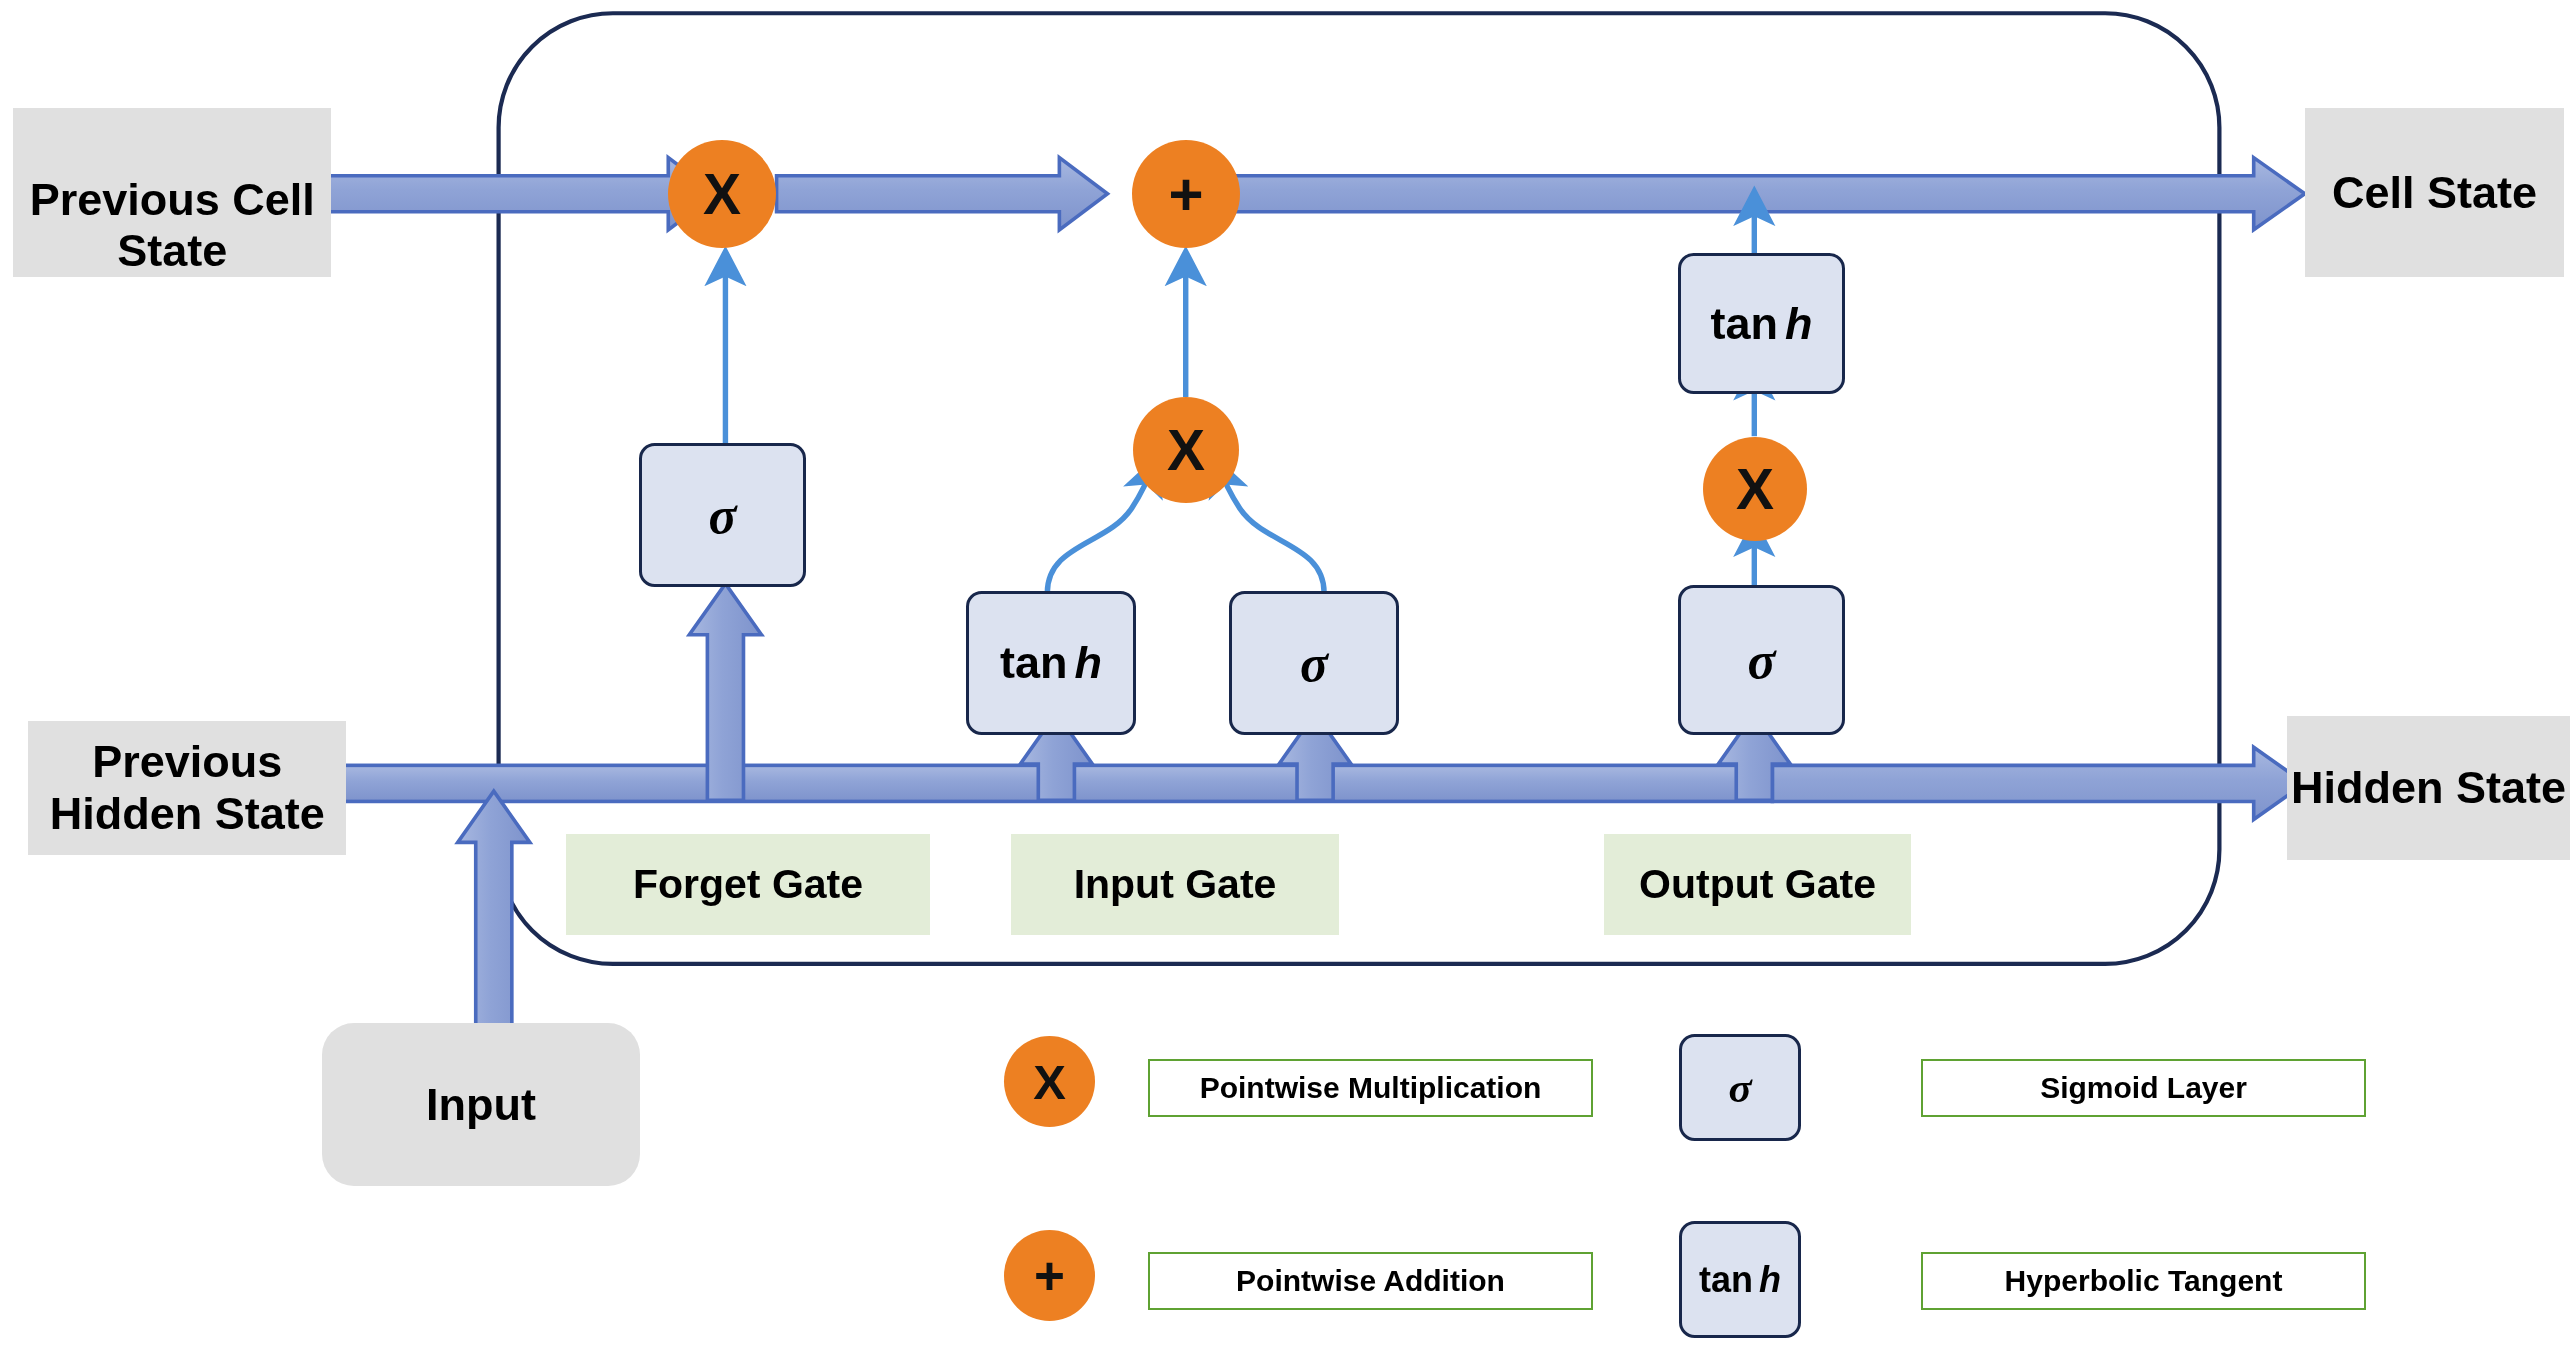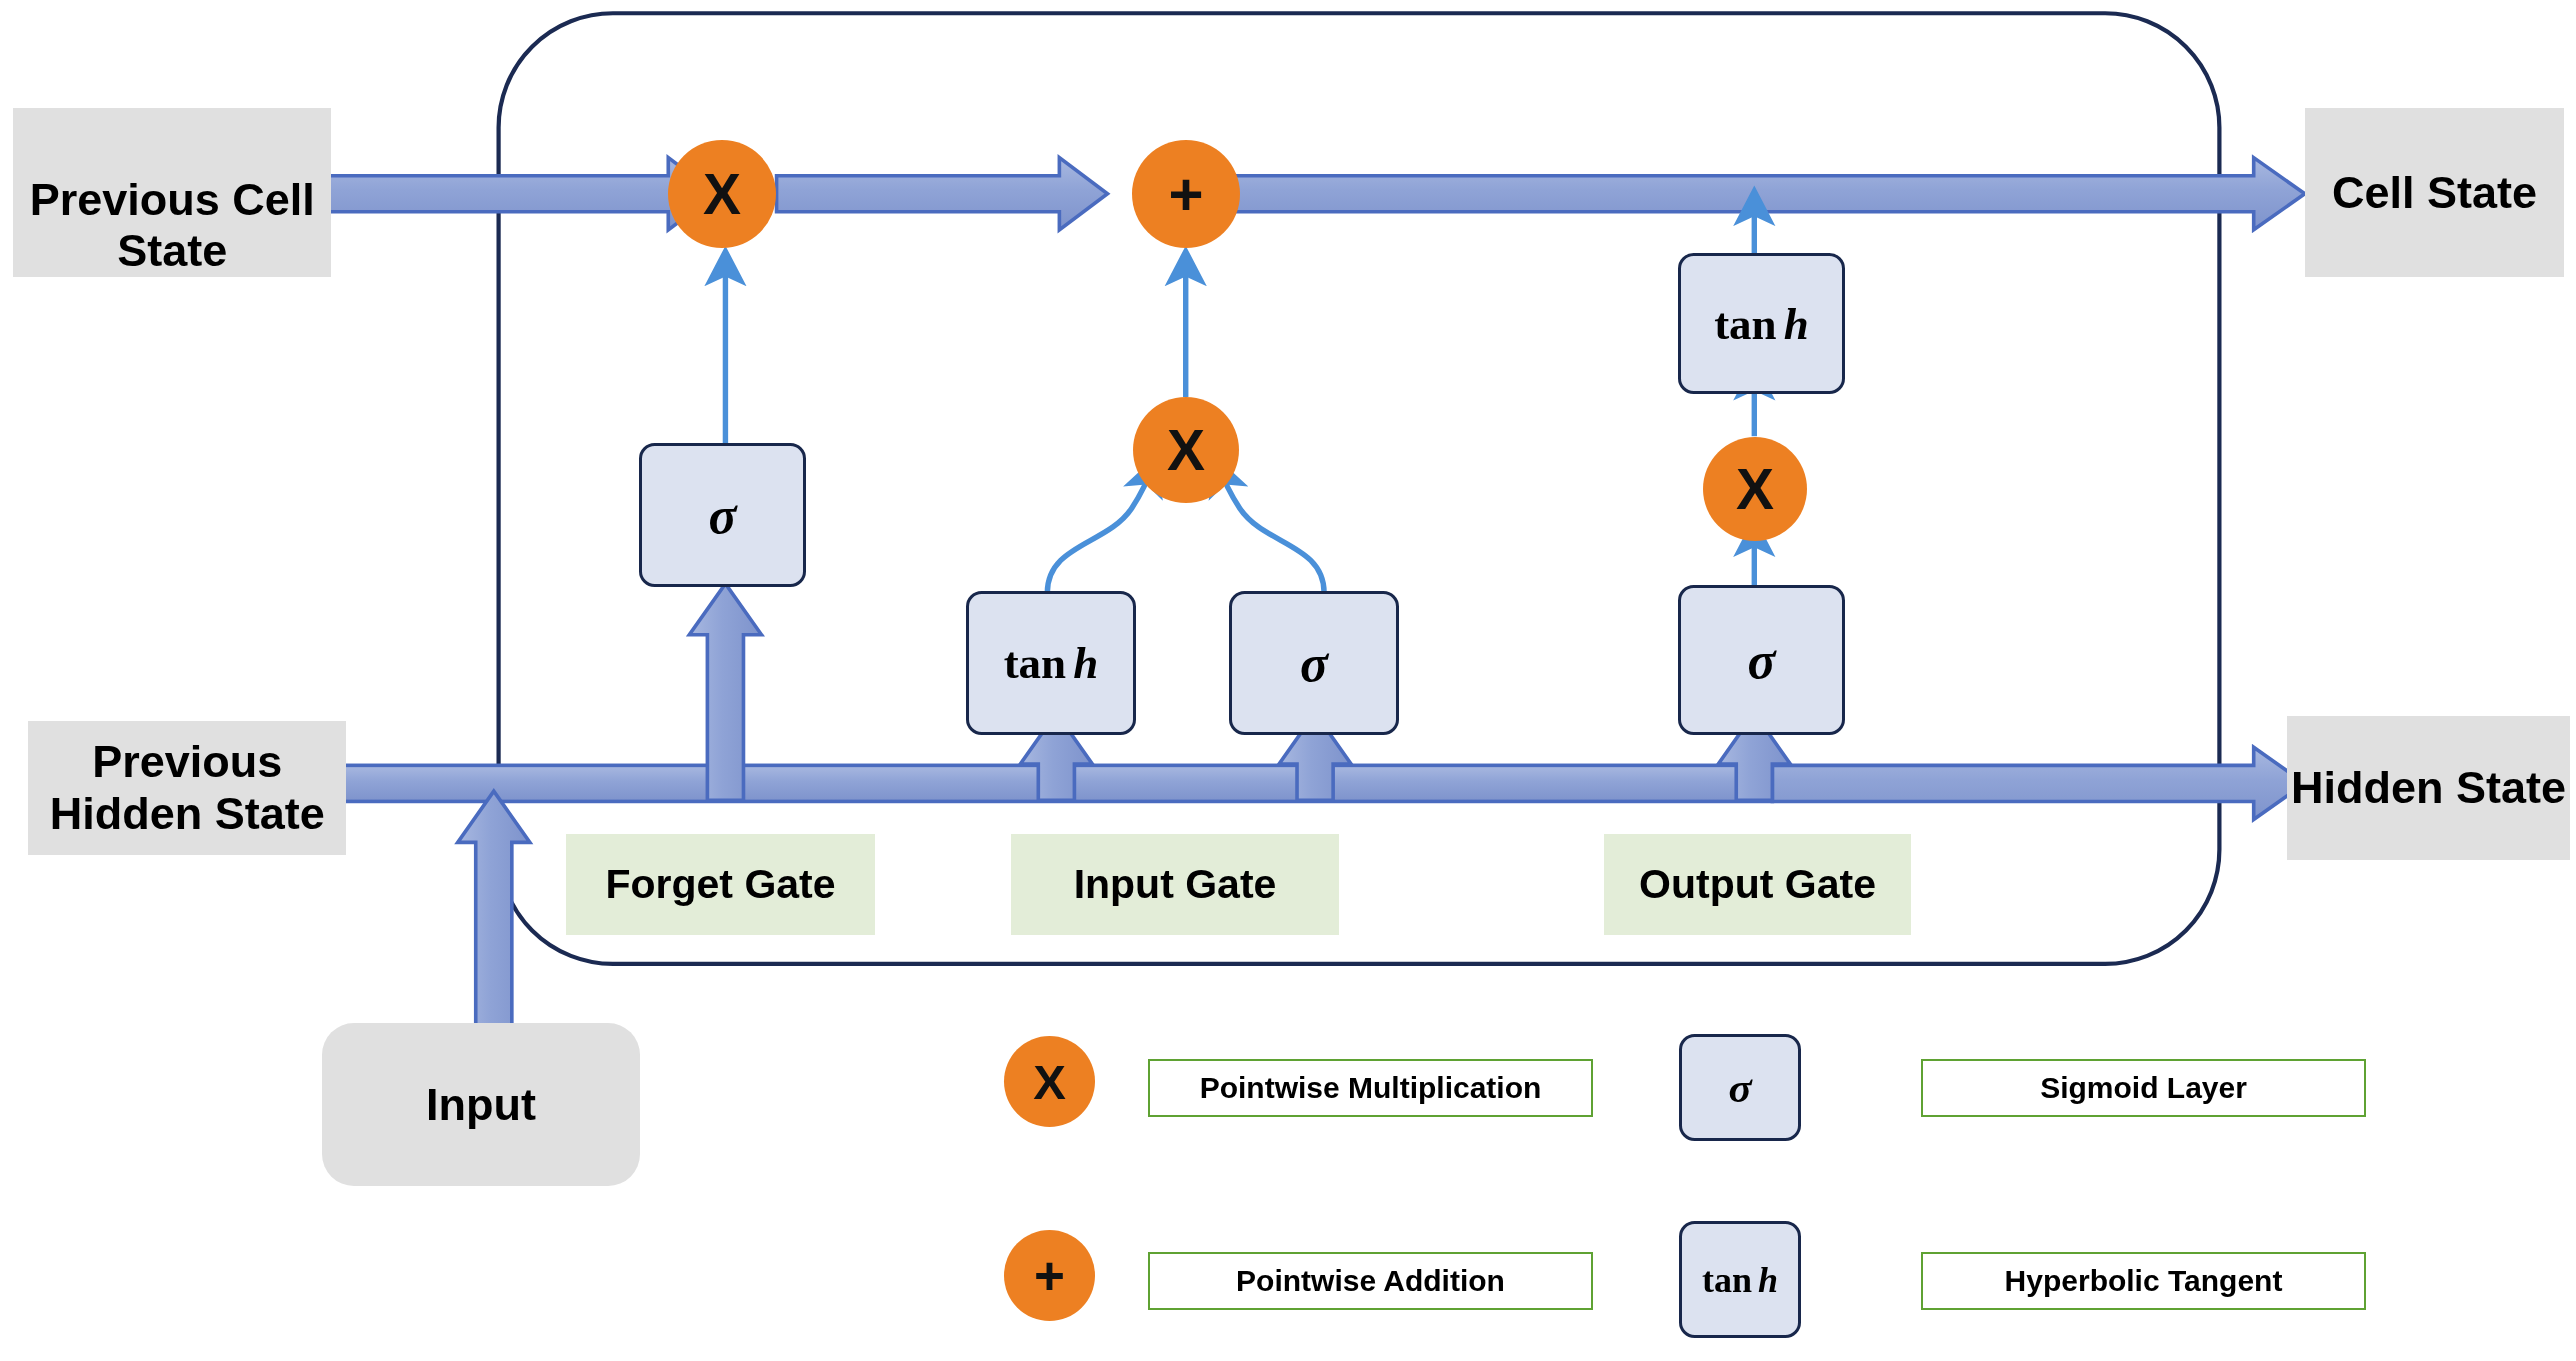--- a/index.html
+++ b/index.html
@@ -13,21 +13,21 @@
           line-height:1.15;font-family:"Liberation Sans",sans-serif;}
 
   .gate-label{position:absolute;background:#E3EDD8;display:flex;align-items:center;
               justify-content:center;color:#000;font-weight:bold;
               font-family:"Liberation Sans",sans-serif;}
 
   .act-box{position:absolute;background:#DCE2F0;border:3px solid #18274B;
            border-radius:15.6px;display:flex;align-items:center;justify-content:center;
            color:#000;font-family:"Liberation Serif",serif;}
   .act-box .sig{font-weight:bold;font-style:italic;font-family:"Liberation Serif",serif;}
-  .act-box .tanh{font-weight:bold;font-family:Liberation Serif, serif;}
+  .act-box .tanh{font-weight:bold;font-family:Liberation Sans, sans-serif;}
   .act-box .tanh i{font-style:italic;}
 
   .op-circle{position:absolute;background:#ED8022;border-radius:50%;
              display:flex;align-items:center;justify-content:center;
              color:#111;font-weight:bold;font-family:"Liberation Sans",sans-serif;}
 
   .legend-text{position:absolute;background:#ffffff;border:2.4px solid #5FA233;
                display:flex;align-items:center;justify-content:center;
                color:#000;font-weight:bold;font-family:"Liberation Sans",sans-serif;}
 </style>
@@ -129,21 +129,21 @@
   </div>
 
   <div class="io-box" style="left:2305px; top:108px; width:259px; height:169px; font-size:45px;">
     <span>Cell State</span>
   </div>
 
   <div class="io-box" style="left:2287px; top:716px; width:283px; height:144px; font-size:45px;">
     <span>Hidden State</span>
   </div>
 
-  <div class="gate-label" style="left:566px; top:834px; width:309px; height:101px; font-size:41px;">
+  <div class="gate-label" style="left:566px; top:834px; width:364px; height:101px; font-size:41px;">
     <span>Forget Gate</span>
   </div>
   <div class="gate-label" style="left:1604px; top:834px; width:307px; height:101px; font-size:41px;">
     <span>Output Gate</span>
   </div>
   <div class="gate-label" style="left:1011px; top:834px; width:328px; height:101px; font-size:41px;">
     <span>Input Gate</span>
   </div>
 
   <div class="act-box" style="left:639px; top:443px; width:161px; height:138px;">

